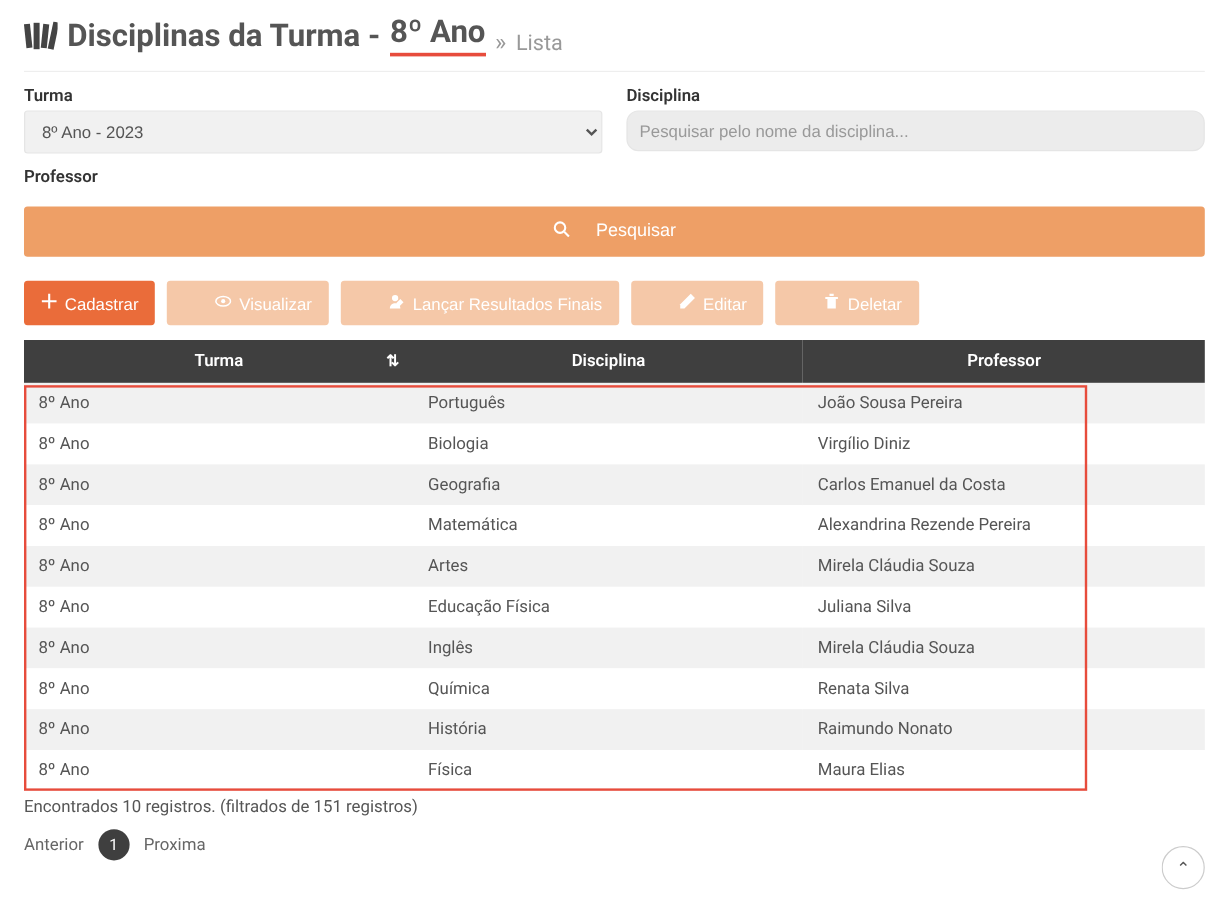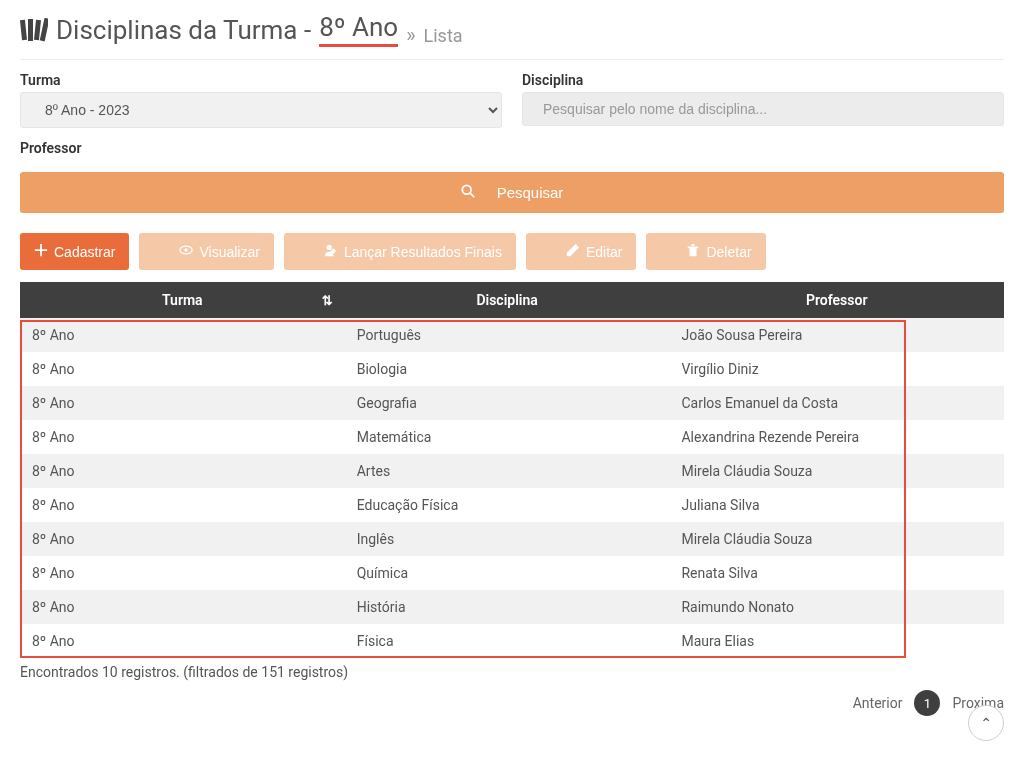--- a/index.html
+++ b/index.html
@@ -1,44 +1,44 @@
 <!DOCTYPE html>
 <html><head>
 <meta charset="utf-8">
 <style>
 * { box-sizing: border-box; margin: 0; padding: 0; }
 body { font-family: -apple-system, BlinkMacSystemFont, "Segoe UI", Roboto, sans-serif; background: #fff; color: #555; padding: 8px 20px; font-size: 14px; }
 .header { display: flex; align-items: baseline; gap: 8px; padding: 4px 0 12px 0; border-bottom: 1px solid #eee; margin-bottom: 12px; }
-.header h1 { font-size: 26px; font-weight: 400; color: #555; display: flex; align-items: center; gap: 8px; }
+.header h1 { font-size: 26px; font-weight: 700; color: #555; display: flex; align-items: center; gap: 8px; }
 .books-icon { display: inline-block; width: 28px; height: 24px; }
 .underline-red { border-bottom: 3px solid #e74c3c; padding-bottom: 2px; }
 .chevron { color: #999; font-size: 20px; }
 .lista { color: #999; font-size: 18px; font-weight: 400; }
 .filter-row { display: flex; gap: 20px; margin-bottom: 12px; }
 .filter-col { flex: 1; }
 .filter-col.full { flex: 0 0 100%; }
 .filter-label { font-weight: 600; color: #333; margin-bottom: 4px; display: block; font-size: 14px; }
-.select, .input { width: 100%; padding: 8px 20px; border: 1px solid #e5e5e5; background: #f1f1f1; border-radius: 3px; font-size: 14px; color: #555; }
-.input { background: #ececec; }
+.select, .input { width: 100%; padding: 8px 10px; border: 1px solid #e5e5e5; background: #f1f1f1; border-radius: 3px; font-size: 14px; color: #555; }
+.input { background: #ececec; border-radius: 10px; }
 .input::placeholder { color: #999; }
 .btn-search { width: 100%; background: #ee9f66; color: #fff; border: none; padding: 12px; font-size: 15px; border-radius: 3px; cursor: pointer; display: flex; align-items: flex-start; justify-content: center; gap: 22px; margin-bottom: 20px; }
 .actions { display: flex; gap: 10px; margin-bottom: 12px; }
 .btn-action { padding: 10px 14px; border: none; border-radius: 3px; font-size: 14px; color: #fff; cursor: pointer; display: flex; align-items: center; gap: 6px; text-align: center; }
 .btn-primary { background: #ea6c3a; }
 .btn-disabled { background: #f5c8a8; cursor: not-allowed; padding-left: 40px; }
 table { width: 100%; border-collapse: collapse; }
 thead th { background: #3f3f3f; color: #fff; padding: 10px 12px; text-align: center; font-weight: 600; font-size: 14px; position: relative; }
 thead th .sort-icon { position: absolute; right: 12px; top: 50%; transform: translateY(-50%); font-size: 13px; }
 tbody tr:nth-child(odd) { background: #f1f1f1; }
 tbody tr:nth-child(even) { background: #fff; }
 tbody td { padding: 9px 12px; font-size: 14px; color: #555; }
 .table-wrap { position: relative; }
 .red-overlay { position: absolute; border: 2px solid #e74c3c; left: 0; top: 38px; width: 90%; height: calc(100% - 38px); pointer-events: none; }
 .footer-info { margin-top: 6px; font-size: 14px; color: #555; }
-.pagination { display: flex; justify-content: flex-end; align-items: center; gap: 12px; margin-top: 10px; }
+.pagination { display: flex; justify-content: flex-start; align-items: center; gap: 12px; margin-top: 10px; }
 .page-btn { color: #666; cursor: pointer; font-size: 14px; }
 .page-num { background: #3f3f3f; color: #fff; width: 26px; height: 26px; border-radius: 50%; display: flex; align-items: center; justify-content: center; font-size: 13px; }
 .scroll-top { position: fixed; bottom: 20px; right: 20px; width: 36px; height: 36px; border: 1px solid #ccc; border-radius: 50%; background: #fff; display: flex; align-items: center; justify-content: center; cursor: pointer; color: #555; font-size: 14px; }
 .icon-svg { width: 14px; height: 14px; fill: currentColor; }
 </style>
 </head>
 <body>
 
 <div class="header">
   <h1>

